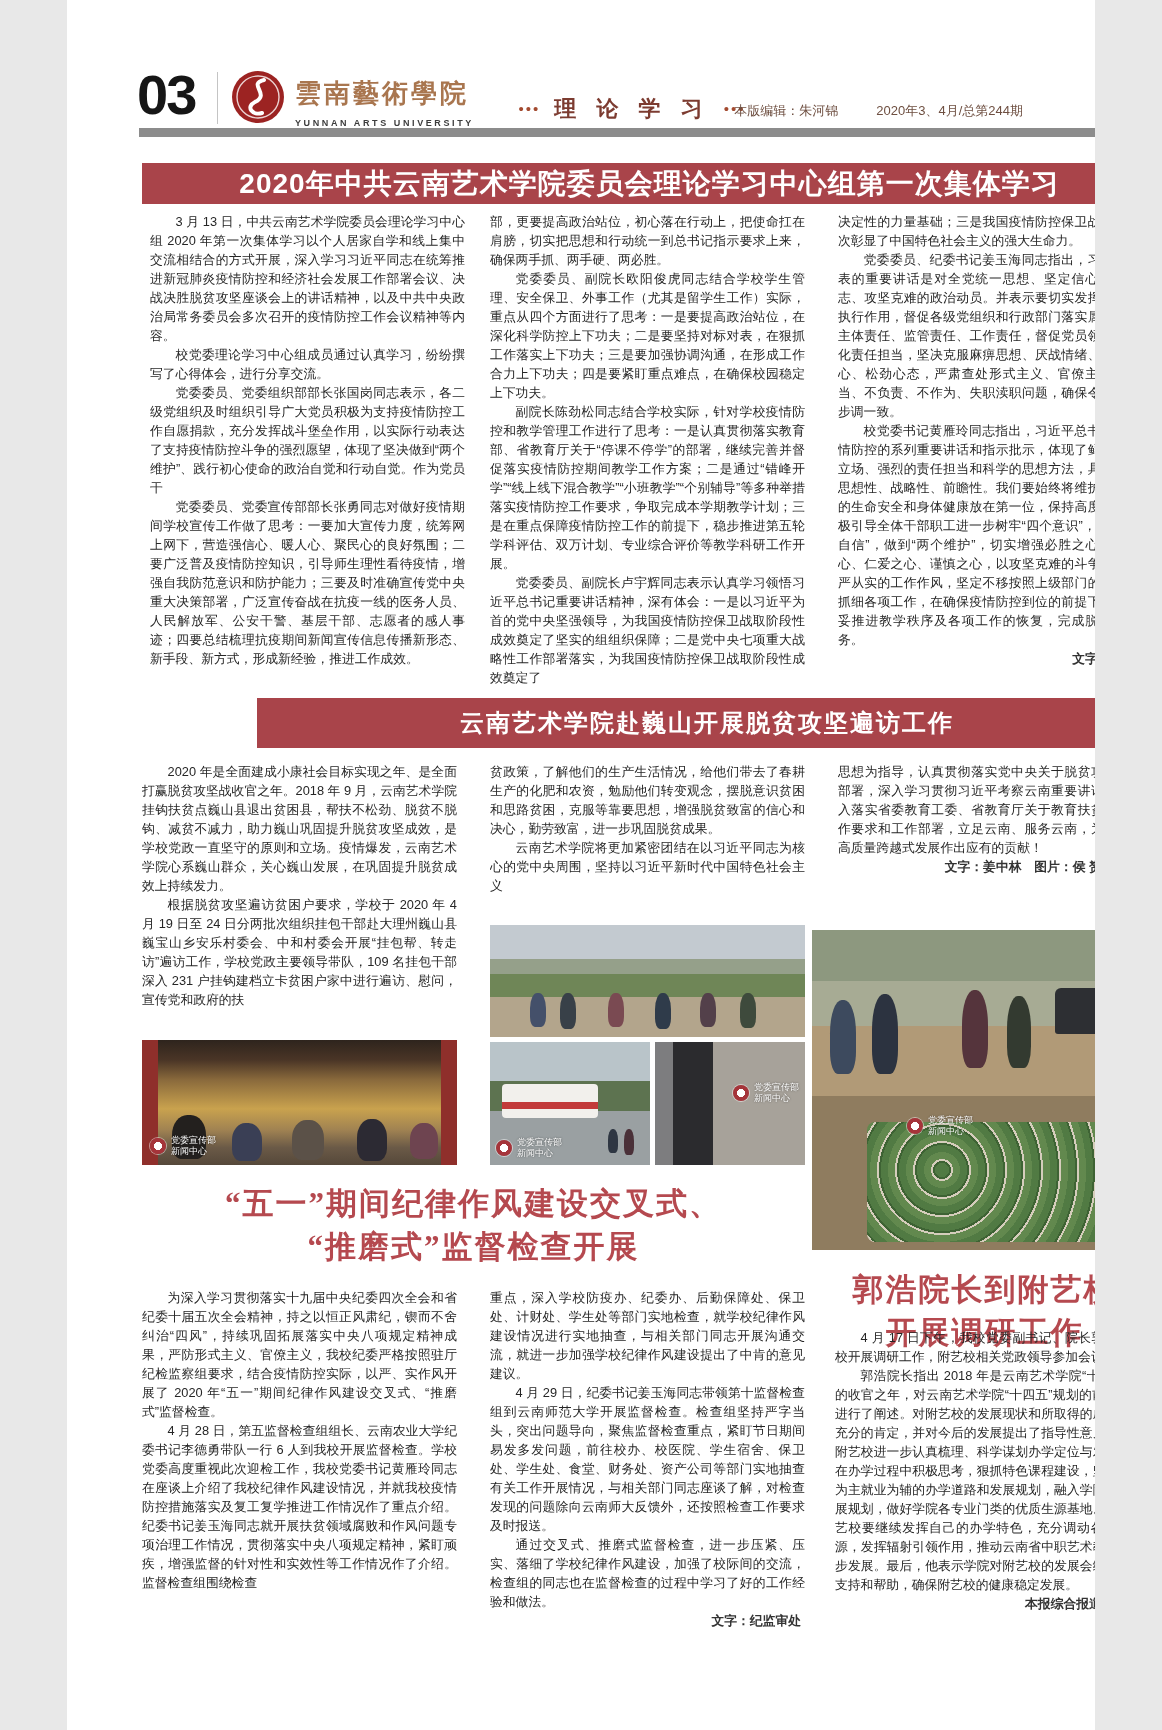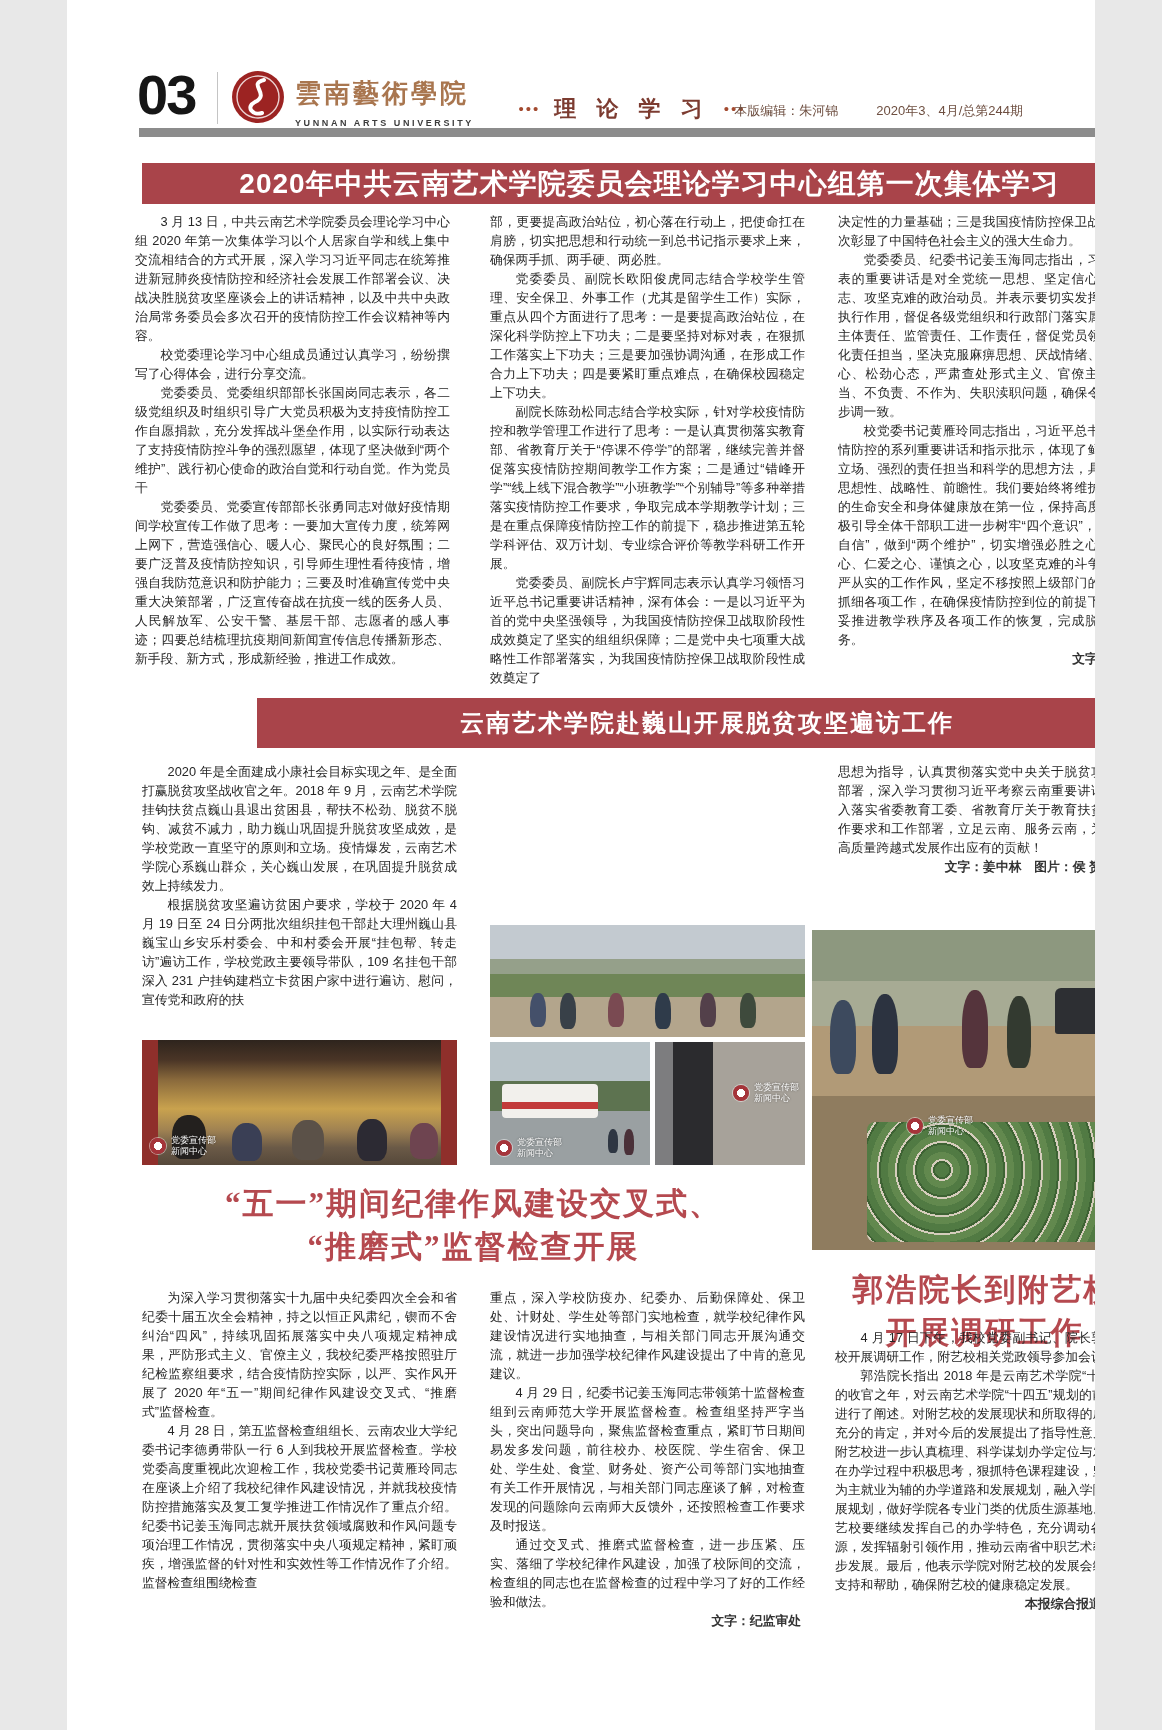--- a/index.html
+++ b/index.html
@@ -29,21 +29,21 @@
   .a3-head{left:75px;top:1182px;width:663px;font-size:31px;line-height:43px;letter-spacing:2px;}
   .a4-head{left:745px;top:1268px;width:345px;font-size:31px;line-height:43px;letter-spacing:2px;}
 
   
   .col{font-size:12.8px;line-height:19px;color:#262626;overflow:hidden;}
   .para{margin:0;text-indent:2em;text-align:justify;}
   .para.cont{text-indent:0;}
   .credit{margin:0;text-align:right;font-weight:bold;color:#333;padding-right:4px;}
 
   .a1col{top:212px;width:315px;height:478px;}
-  .a1c1{left:68px;}  .a1c2{left:423px;}  .a1c3{left:771px;}
+  .a1c1{left:83px;}  .a1c2{left:423px;}  .a1c3{left:771px;}
 
   .a2c1{left:75px; top:762px;width:315px;height:272px;}
   .a2c2{left:423px;top:762px;width:315px;height:158px;}
   .a2c3{left:771px;top:762px;width:319px;height:165px;}
 
   .a3col{top:1288px;width:315px;height:378px;}
   .a3c1{left:75px;} .a3c2{left:423px;}
   .a4body{left:768px;top:1328px;width:322px;height:348px;}
 
   
@@ -127,20 +127,24 @@
   </div>
 
   <div class="abs banner banner2">
     <span>云南艺术学院赴巍山开展脱贫攻坚遍访工作</span>
   </div>
 
   <div class="abs col a2c1">
     <p class="para">2020 年是全面建成小康社会目标实现之年、是全面打赢脱贫攻坚战收官之年。2018 年 9 月，云南艺术学院挂钩扶贫点巍山县退出贫困县，帮扶不松劲、脱贫不脱钩、减贫不减力，助力巍山巩固提升脱贫攻坚成效，是学校党政一直坚守的原则和立场。疫情爆发，云南艺术学院心系巍山群众，关心巍山发展，在巩固提升脱贫成效上持续发力。</p>
     <p class="para">根据脱贫攻坚遍访贫困户要求，学校于 2020 年 4 月 19 日至 24 日分两批次组织挂包干部赴大理州巍山县巍宝山乡安乐村委会、中和村委会开展“挂包帮、转走访”遍访工作，学校党政主要领导带队，109 名挂包干部深入 231 户挂钩建档立卡贫困户家中进行遍访、慰问，宣传党和政府的扶</p>
   </div>
+  <div class="abs col a2c2">
+    <p class="para cont">贫政策，了解他们的生产生活情况，给他们带去了春耕生产的化肥和农资，勉励他们转变观念，摆脱意识贫困和思路贫困，克服等靠要思想，增强脱贫致富的信心和决心，勤劳致富，进一步巩固脱贫成果。</p>
+    <p class="para">云南艺术学院将更加紧密团结在以习近平同志为核心的党中央周围，坚持以习近平新时代中国特色社会主义</p>
+  </div>
   <div class="abs col a2c3">
     <p class="para cont">思想为指导，认真贯彻落实党中央关于脱贫攻坚的决策部署，深入学习贯彻习近平考察云南重要讲话精神，深入落实省委教育工委、省教育厅关于教育扶贫的各项工作要求和工作部署，立足云南、服务云南，为推动云南高质量跨越式发展作出应有的贡献！</p>
     <p class="credit">文字：姜中林　图片：侯 赟　朱河锦</p>
   </div>
 
   <div class="photo photoA">
     <div class="fig" style="left:30px;bottom:6px;width:34px;height:44px;background:#23201e;"></div>
     <div class="fig" style="left:90px;bottom:4px;width:30px;height:38px;background:#3a3f55;"></div>
     <div class="fig" style="left:150px;bottom:5px;width:32px;height:40px;background:#5b5148;"></div>
     <div class="fig" style="left:215px;bottom:4px;width:30px;height:42px;background:#2c2a33;"></div>

